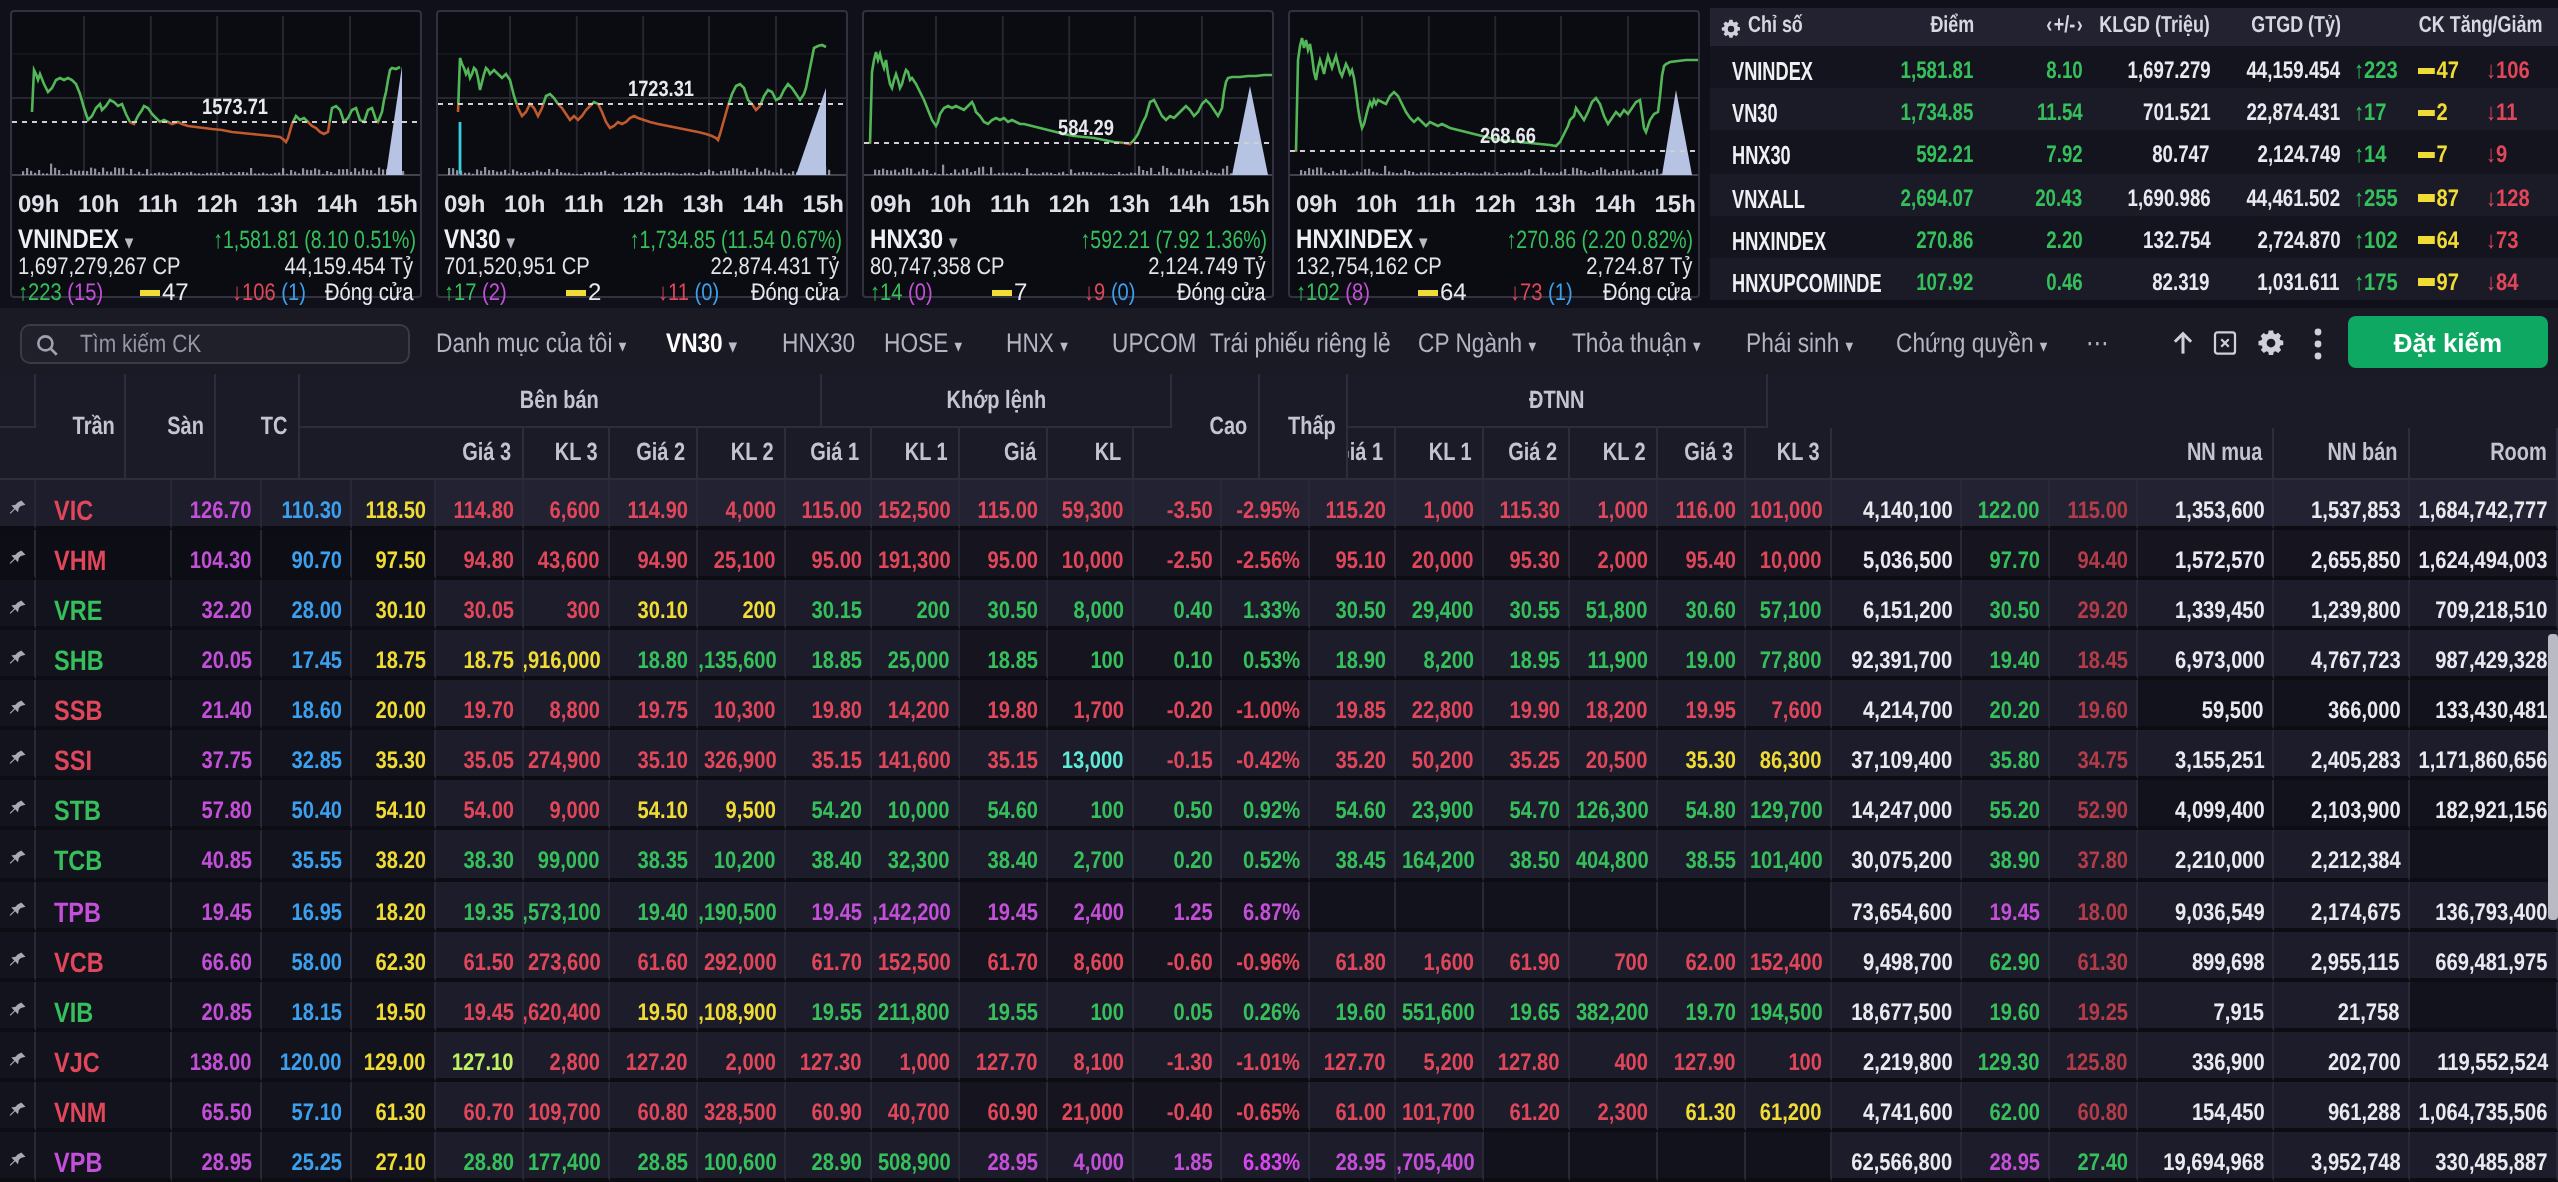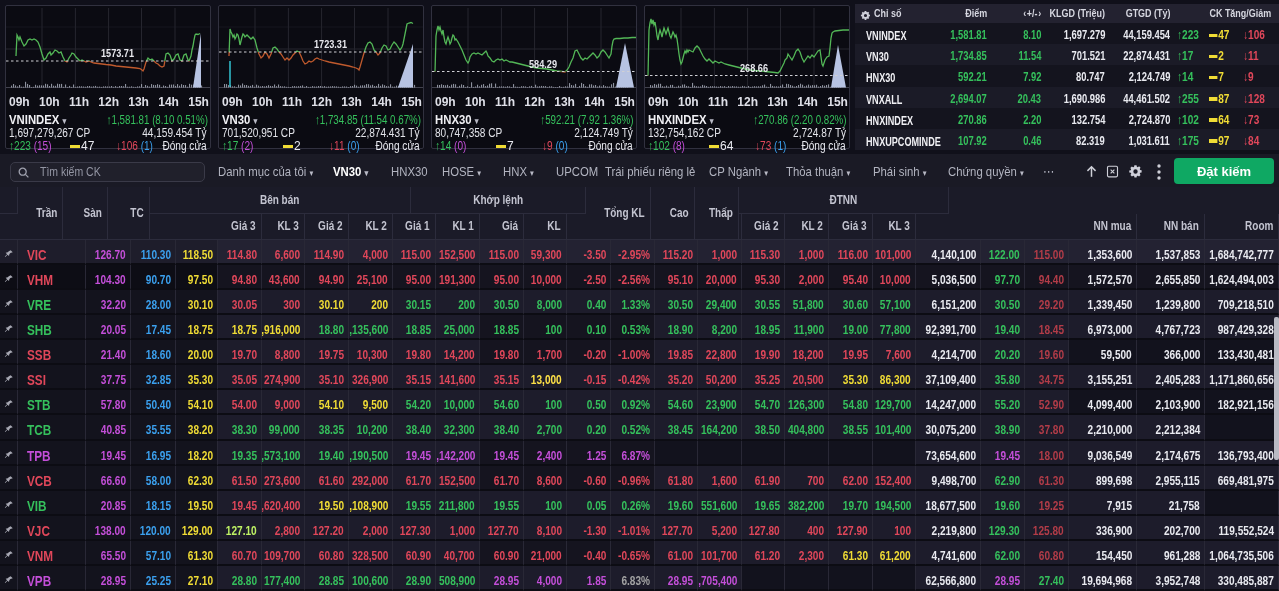--- a/index.html
+++ b/index.html
@@ -777,23 +777,20 @@
       </div>
       <div class="hc rs num" style="width:42px">
         <span class="sx">TC</span>
       </div>
       <div class="hc grp" style="width:261px">
         <span class="sxc">Bên bán</span>
       </div>
       <div class="hc grp" style="width:175px">
         <span class="sxc">Khớp lệnh</span>
       </div>
-      <div class="hc rs num" style="width:65px">
-        <span class="sx">Tổng KL</span>
-      </div>
       <div class="hc rs num" style="width:44px">
         <span class="sx">Cao</span>
       </div>
       <div class="hc rs num" style="width:44px">
         <span class="sx">Thấp</span>
       </div>
       <div class="hc grp" style="width:210px">
         <span class="sxc">ĐTNN</span>
       </div>
     </div>
@@ -1315,21 +1312,21 @@
       </div>
       <div class="c num cel clip" style="width:43px;color:#e0475a">
         <span class="sx">35.15</span>
       </div>
       <div class="c num cel clip" style="width:44px;color:#e0475a">
         <span class="sx">141,600</span>
       </div>
       <div class="c num cel clip" style="width:44px;color:#e0475a">
         <span class="sx">35.15</span>
       </div>
-      <div class="c num cel clip" style="width:43px;color:#fde047">
+      <div class="c num cel clip" style="width:43px;color:#5eead4">
         <span class="sx">13,000</span>
       </div>
       <div class="c num cel clip" style="width:44px;color:#e0475a">
         <span class="sx">-0.15</span>
       </div>
       <div class="c num cel clip" style="width:44px;color:#e0475a">
         <span class="sx">-0.42%</span>
       </div>
       <div class="c num cel clip" style="width:43px;color:#e0475a">
         <span class="sx">35.20</span>
@@ -1985,21 +1982,21 @@
       </div>
       <div class="c num cel clip" style="width:44px;color:#c44fd9">
         <span class="sx">28.95</span>
       </div>
       <div class="c num cel clip" style="width:43px;color:#c44fd9">
         <span class="sx">4,000</span>
       </div>
       <div class="c num cel clip" style="width:44px;color:#c44fd9">
         <span class="sx">1.85</span>
       </div>
-      <div class="c num cel clip" style="width:44px;color:#a3a3a3">
+      <div class="c num cel clip" style="width:44px;color:#d946ef">
         <span class="sx">6.83%</span>
       </div>
       <div class="c num cel clip" style="width:43px;color:#c44fd9">
         <span class="sx">28.95</span>
       </div>
       <div class="c num cel clip" style="width:44px;color:#c44fd9">
         <span class="sx">4,705,400</span>
       </div>
       <div class="c num cel clip emp" style="width:43px;color:#e9eaf0"></div>
       <div class="c num cel clip emp" style="width:44px;color:#e9eaf0"></div>

